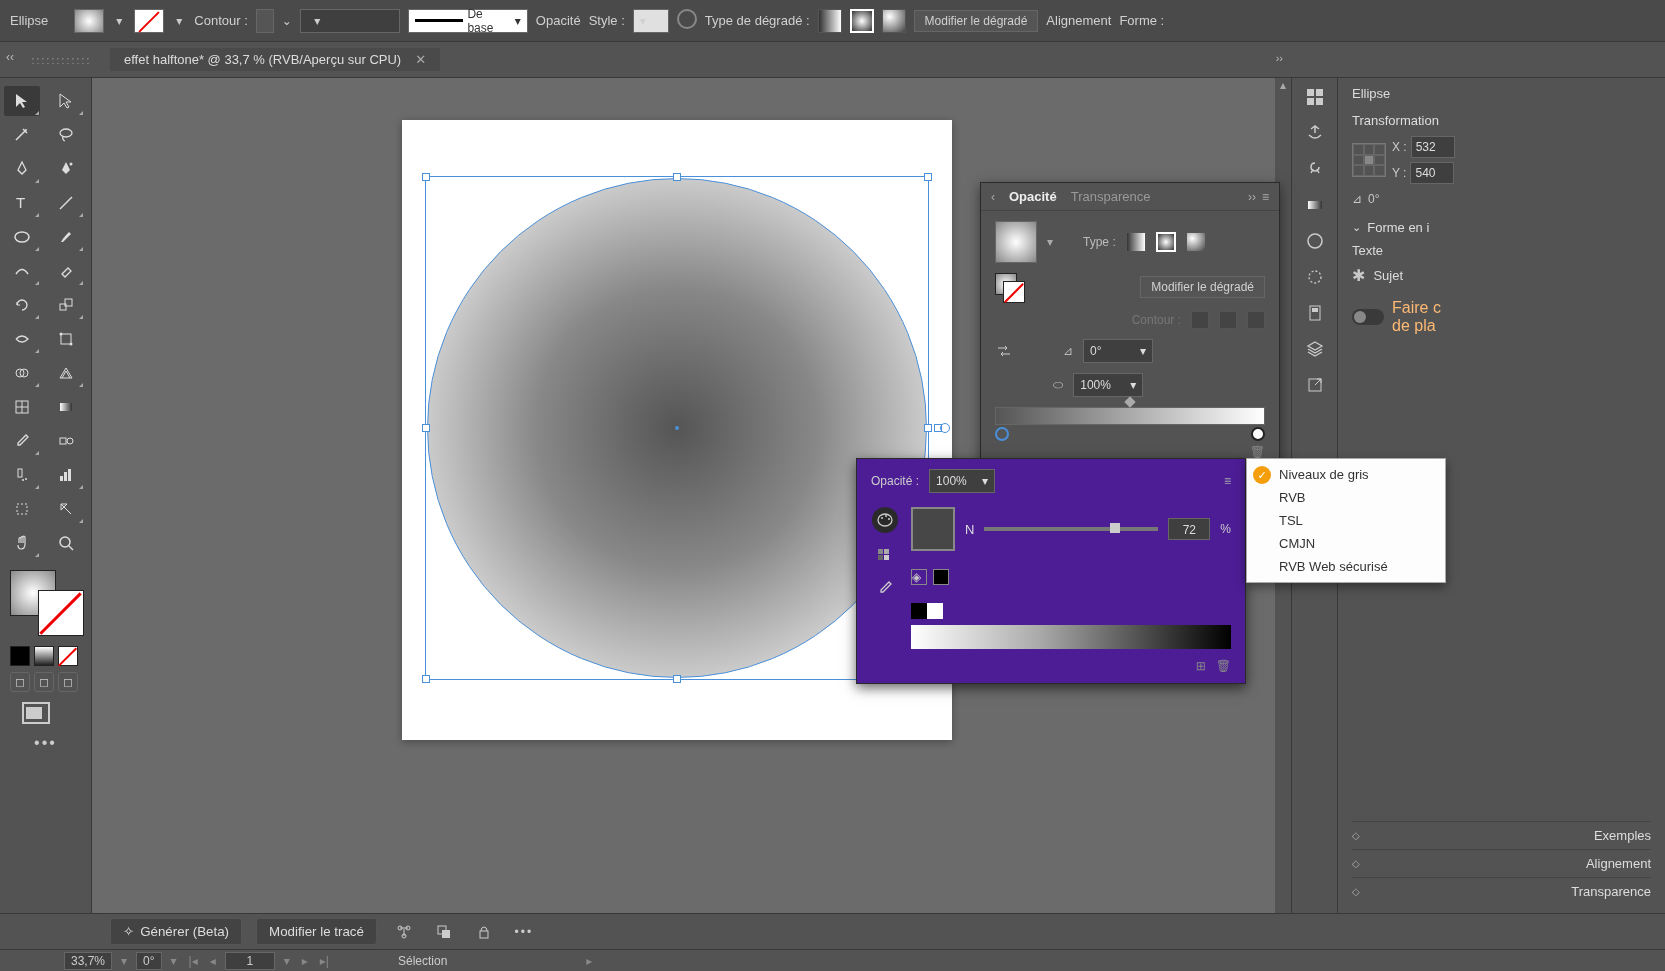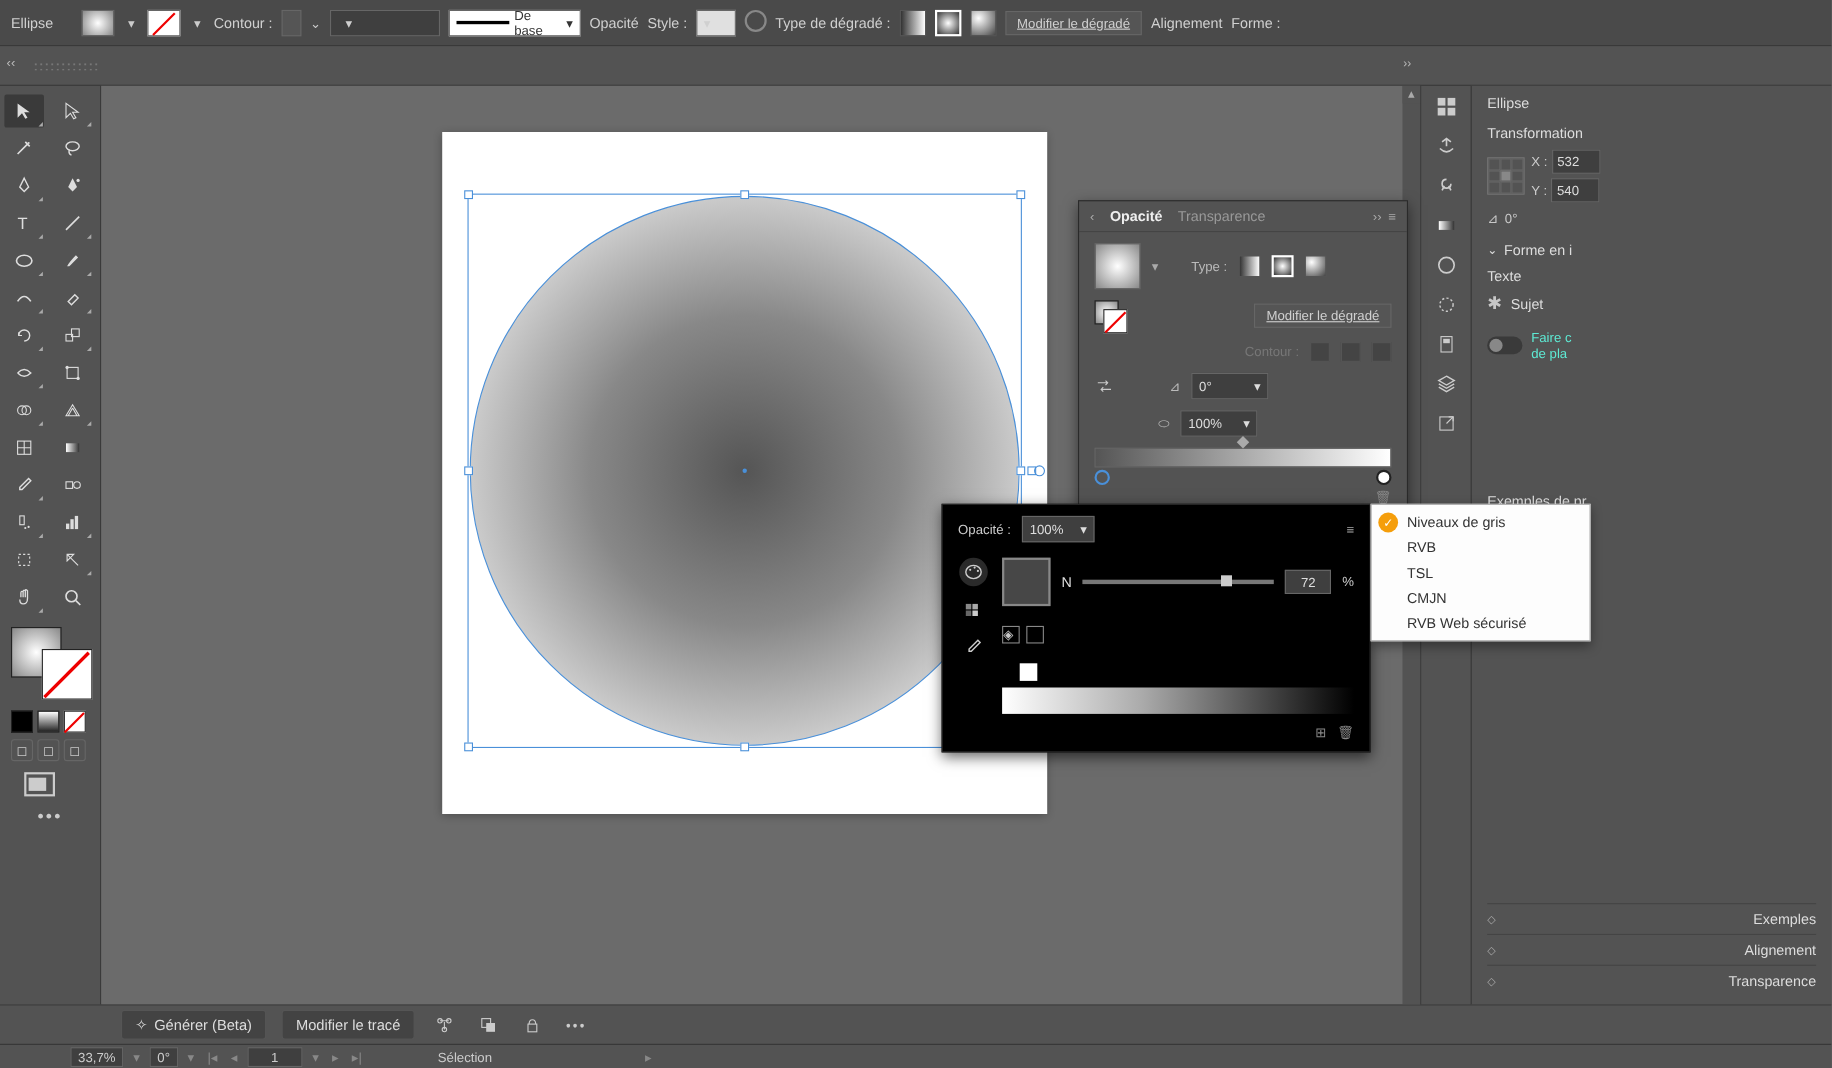--- a/index.html
+++ b/index.html
@@ -13,21 +13,21 @@
 .swatch.no-stroke { background: #fff; position: relative; }
 .swatch.no-stroke::after { content:''; position:absolute; width:100%; height:2px; background:#e00; top:50%; left:0; transform: rotate(-45deg); }
 .dropdown-arrow { width: 14px; height: 14px; display: inline-flex; align-items: center; justify-content: center; color: #ccc; cursor: pointer; }
 .spinner-box { width: 18px; height: 24px; border: 1px solid #666; background: #555; }
 .select-box { height: 24px; background: #555; border: 1px solid #666; padding: 0 6px; display: flex; align-items: center; gap: 4px; color: #d0d0d0; font-size: 12px; }
 .grad-type-swatch { width: 24px; height: 24px; border: 1px solid #555; display: inline-block; }
 .grad-type-swatch.linear { background: linear-gradient(to right, #333, #fff); }
 .grad-type-swatch.radial { background: radial-gradient(circle, #fff, #333); }
 .grad-type-swatch.radial.selected { border: 2px solid #fff; }
 .grad-type-swatch.freeform { background: radial-gradient(circle at 30% 30%, #fff, #444); }
-.btn-flat { background: #555; border: 1px solid #666; padding: 3px 10px; color: #d0d0d0; font-size: 12px; cursor: pointer; text-decoration: underline; }
+.btn-flat { background: #555; border: 1px solid #666; padding: 3px 10px; color: #d0d0d0; font-size: 12px; cursor: pointer; }
 .stroke-preview { width: 50px; height: 3px; background: #000; }
 .icon-circle { width: 20px; height: 20px; border-radius: 50%; border: 2px solid #888; display: inline-block; position: relative; }
 
 
 .tab-bar { height: 36px; background: #535353; display: flex; align-items: center; padding-left: 110px; border-bottom: 1px solid #383838; position: relative; }
 .collapse-btn { position: absolute; left: 6px; top: 8px; color: #bbb; font-size: 12px; }
 .dotted-grip { position: absolute; left: 30px; top: 14px; width: 60px; height: 8px; background-image: radial-gradient(circle, #777 1px, transparent 1px); background-size: 5px 5px; }
 .doc-tab { background: #4a4a4a; padding: 4px 14px; display: flex; align-items: center; gap: 14px; font-size: 13px; color: #ddd; }
 .doc-tab .close { color: #aaa; cursor: pointer; }
 
@@ -112,21 +112,21 @@
 .gp-angle-input { width:70px; height:24px; background:#3f3f3f; border:1px solid #666; display:flex; align-items:center; padding:0 6px; color:#ddd; justify-content:space-between; }
 .gp-slider-bar { height:18px; background:linear-gradient(to right, #555, #fff); border:1px solid #666; position:relative; margin:6px 0 2px; }
 .gp-slider-bar .diamond { position:absolute; top:-10px; left:50%; width:8px; height:8px; background:#aaa; transform:rotate(45deg); margin-left:-4px; }
 .gp-stops { display:flex; justify-content:space-between; padding:0 0; }
 .gp-stop { width:14px; height:14px; border-radius:50%; }
 .gp-stop.left { background:#555; border:2px solid #4a90d9; }
 .gp-stop.right { background:#fff; border:2px solid #222; }
 .gp-trash { margin-left:auto; color:#888; }
 
 
-.color-panel { position:absolute; top:458px; left:856px; width:390px; background:#000000; border:1px solid #2a2a2a; box-shadow:0 4px 12px rgba(0,0,0,0.6); z-index:6; padding:10px 14px; }
+.color-panel { position:absolute; top:458px; left:856px; width:390px; background:#4c1d95; border:1px solid #2a2a2a; box-shadow:0 4px 12px rgba(0,0,0,0.6); z-index:6; padding:10px 14px; }
 .cp-top-row { display:flex; align-items:center; gap:10px; margin-bottom:14px; justify-content:flex-end; }
 .cp-top-row .opacity-label { color:#ccc; font-size:12px; }
 .cp-top-row .opacity-select { width:66px; height:24px; background:#3f3f3f; border:1px solid #666; color:#ddd; display:flex; align-items:center; justify-content:space-between; padding:0 6px; }
 .cp-top-row .menu-icon { margin-left:auto; color:#aaa; }
 .cp-main { display:flex; gap:12px; }
 .cp-left-icons { display:flex; flex-direction:column; gap:14px; width:28px; align-items:center; }
 .cp-left-icons .palette-icon { width:26px; height:26px; border-radius:50%; background:#222; display:flex; align-items:center; justify-content:center; }
 .cp-left-icons .palette-icon.active { background:#2a2a2a; }
 .cp-right { flex:1; }
 .cp-swatch-lg { width:44px; height:44px; background:#474747; border:2px solid #888; }
@@ -196,20 +196,24 @@
   <span class="grad-type-swatch radial selected"></span>
   <span class="grad-type-swatch freeform"></span>
   <button class="btn-flat">Modifier le dégradé</button>
   <span class="label">Alignement</span>
   <span class="label">Forme :</span>
 </div>
 
 <div class="tab-bar">
   <span class="collapse-btn">‹‹</span>
   <span class="dotted-grip"></span>
+  <div class="doc-tab">
+    <span>effet halftone* @ 33,7 % (RVB/Aperçu sur CPU)</span>
+    <span class="close">✕</span>
+  </div>
   <span style="position:absolute;right:382px;top:10px;color:#bbb;font-size:11px;">››</span>
 </div>
 
 <div class="main-layout">
 
   <div class="toolbox">
     <div class="tool-grid">
       <div class="tool-btn active">
           <svg width="18" height="18" viewBox="0 0 18 18">
             <path d="M3 2 L3 15 L7 11 L10 16 L12 15 L9 10 L14 10 Z" fill="#ddd"></path>
@@ -527,21 +531,21 @@
       <span class="chev">⌄</span>
       <span>Forme en i</span>
     </div>
     <div style="margin-top:8px;color:#ddd;font-size:13px;">Texte</div>
     <div style="display:flex;align-items:center;gap:8px;margin-top:8px;">
       <span style="font-size:16px;">✱</span>
       <span style="font-size:13px;color:#ddd;">Sujet</span>
     </div>
     <div style="display:flex;align-items:center;gap:8px;margin-top:14px;">
       <div class="toggle-sw"></div>
-      <div style="font-size:12px;color:#5eead4;">
+      <div style="font-size:16px;color:#fdba74;">
         <div>Faire c</div>
         <div>de pla</div>
       </div>
     </div>
     <div style="margin-top:120px;font-size:13px;color:#ddd;">Exemples de pr</div>
     <div class="skull-thumb">💀</div>
 
     <div class="panel-sections">
       <div class="panel-sec-row">
         <span class="expander">◇</span>

